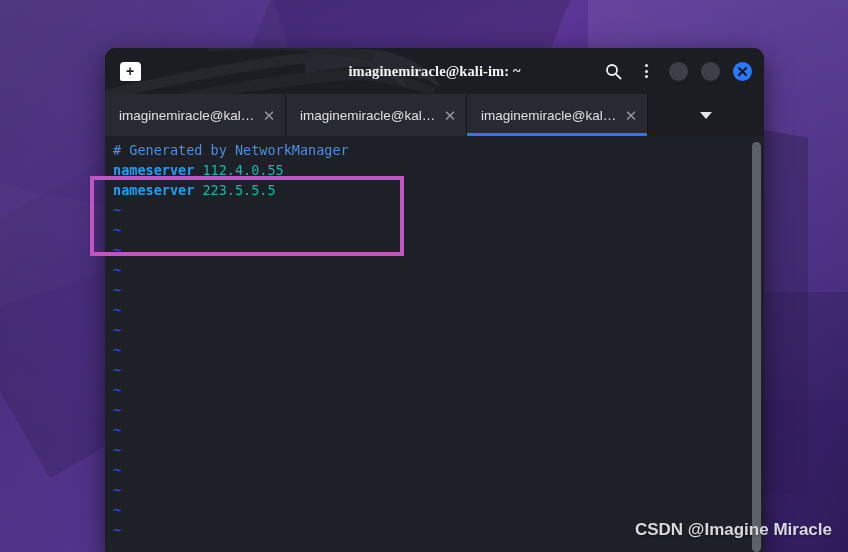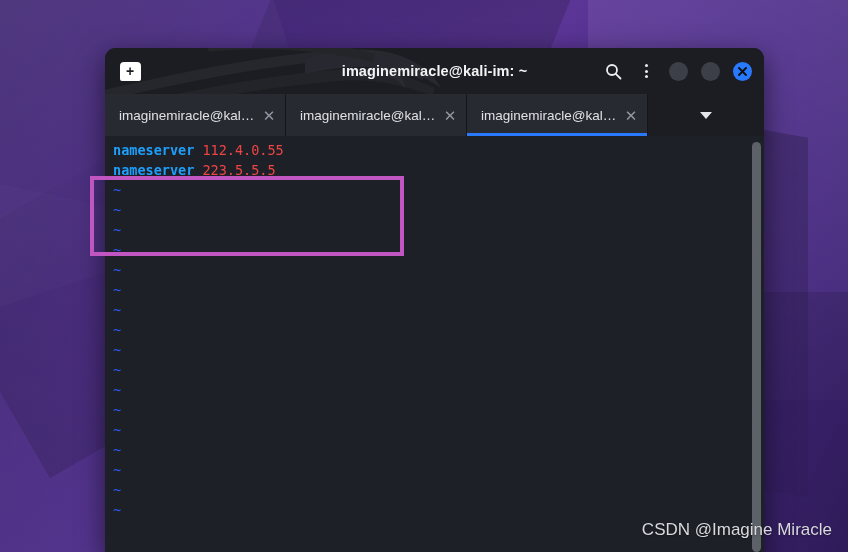--- a/index.html
+++ b/index.html
@@ -126,20 +126,21 @@
   #title-text {
     position: absolute;
     left: 0; right: 0;
     text-align: center;
     color: #f2f3f5;
     font-size: 14.5px;
     font-weight: bold;
     letter-spacing: 0.1px;
     z-index: 2;
     pointer-events: none;
+    font-family: Liberation Serif, serif;
   }
   #title-actions {
     position: absolute;
     right: 12px;
     display: flex;
     align-items: center;
     gap: 13px;
     z-index: 3;
   }
   .ico-btn {
@@ -232,21 +233,21 @@
   .line {
     height: 20px;
     line-height: 20px;
     font-family: "DejaVu Sans Mono", "Liberation Mono", monospace;
     font-size: 13.5px;
     white-space: pre;
     padding-left: 3px;
   }
   .c-comment { color: #4f8de0; }
   .c-key { color: #1e9ffa; font-weight: bold; text-align: right; }
-  .c-val { color: #ef4444; }
+  .c-val { color: #14b8a6; }
   .c-tilde { color: #2b54f0; }
 
   
   #scrollbar-track {
     position: absolute;
     top: 0;
     right: 3px;
     width: 9px;
     height: 100%;
   }
@@ -275,20 +276,21 @@
 
   
   #watermark {
     position: absolute;
     right: 16px;
     bottom: 12px;
     color: #d7d9dd;
     font-size: 17px;
     z-index: 50;
     text-shadow: 0 1px 2px rgba(0,0,0,0.35);
+    font-weight: bold;
   }
 </style>
 </head>
 <body>
 
 <div id="screen">
 
   <div id="wallpaper">
     <div class="facet f1"></div>
     <div class="facet f2"></div>
@@ -358,20 +360,21 @@
         <span class="tab-label">imaginemiracle@kal…</span>
         <span class="tab-close">✕</span>
       </div>
       <div id="tab-dropdown">
         <span class="chev"></span>
       </div>
     </div>
 
     <div id="term">
       <div id="term-lines">
+          <div class="line"><span class="c-comment"># Generated by NetworkManager</span></div>
           <div class="line"><span class="c-key">nameserver</span> <span class="c-val">112.4.0.55</span></div>
           <div class="line"><span class="c-key">nameserver</span> <span class="c-val">223.5.5.5</span></div>
           <div class="line"><span class="c-tilde">~</span></div>
           <div class="line"><span class="c-tilde">~</span></div>
           <div class="line"><span class="c-tilde">~</span></div>
           <div class="line"><span class="c-tilde">~</span></div>
           <div class="line"><span class="c-tilde">~</span></div>
           <div class="line"><span class="c-tilde">~</span></div>
           <div class="line"><span class="c-tilde">~</span></div>
           <div class="line"><span class="c-tilde">~</span></div>

